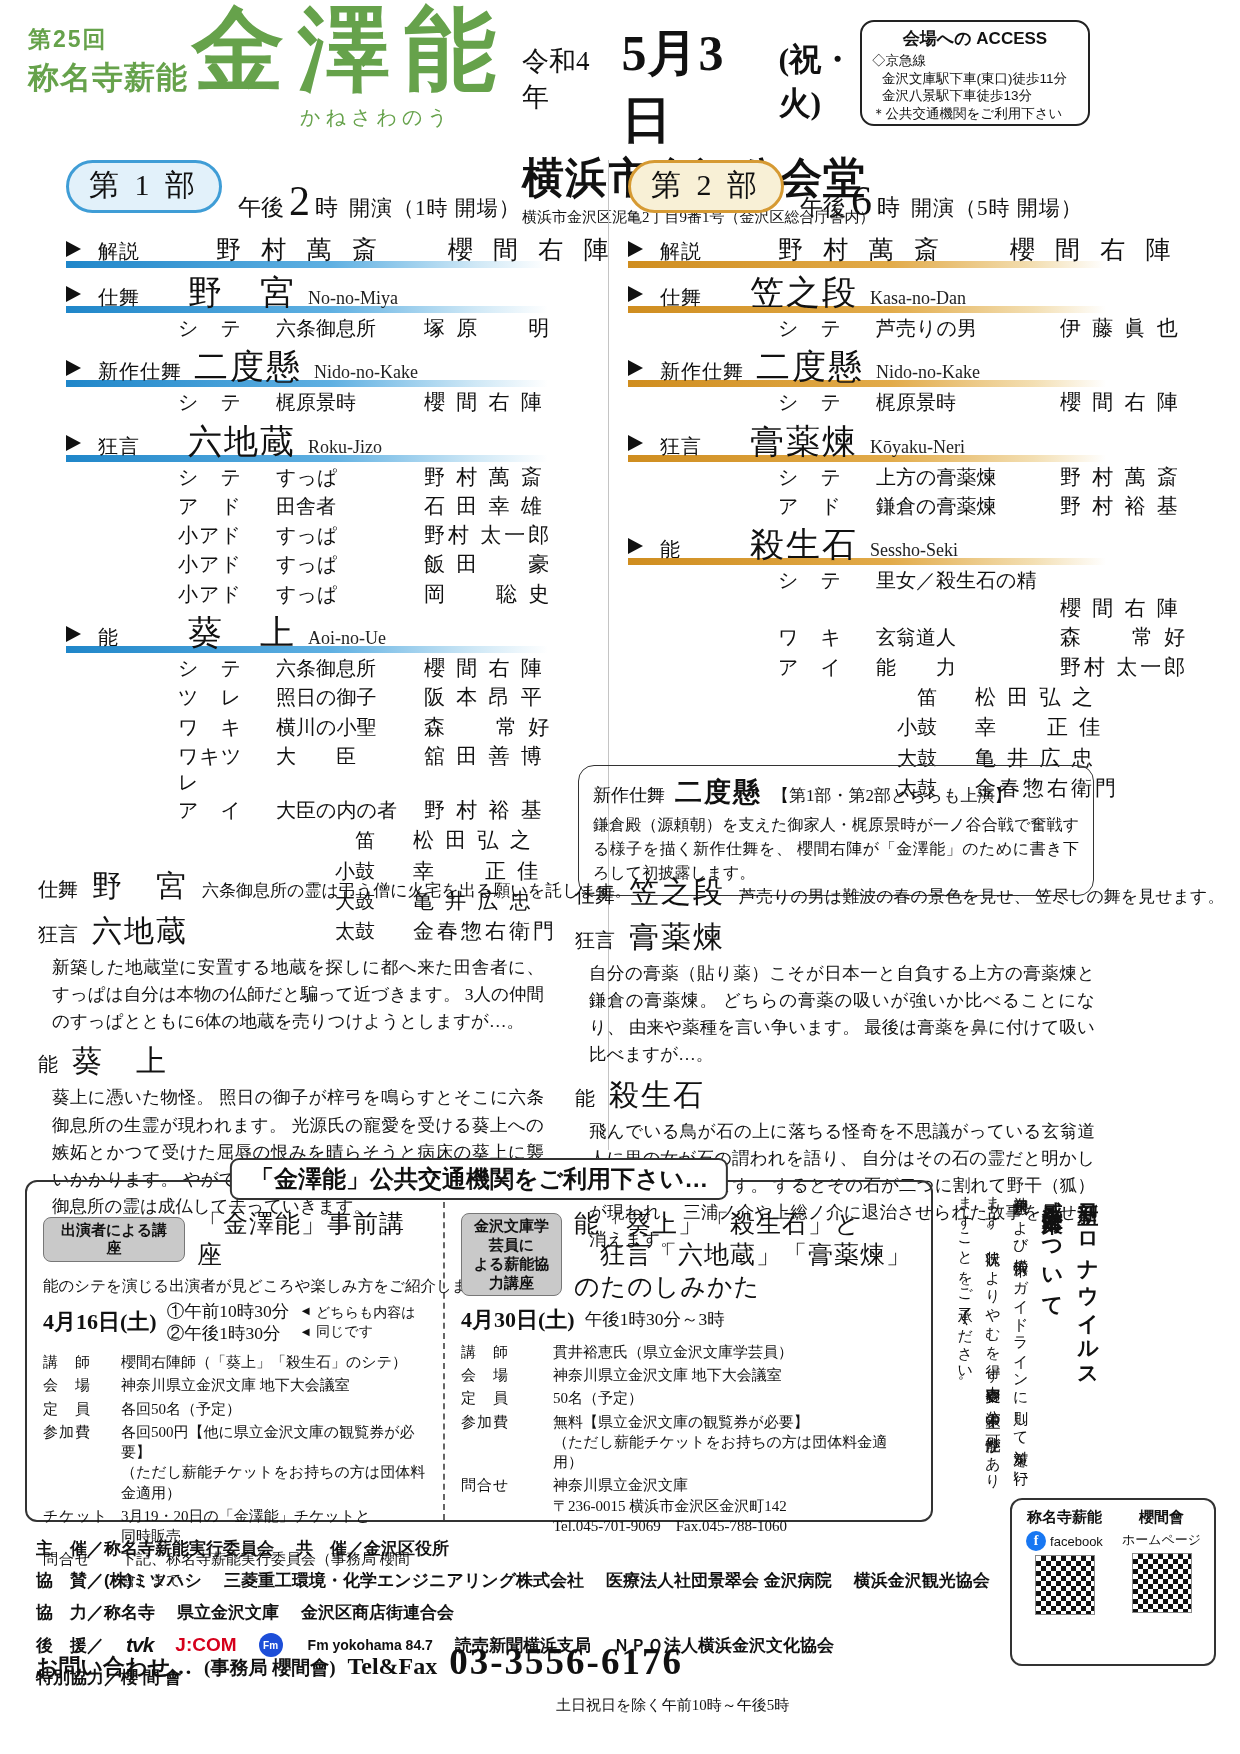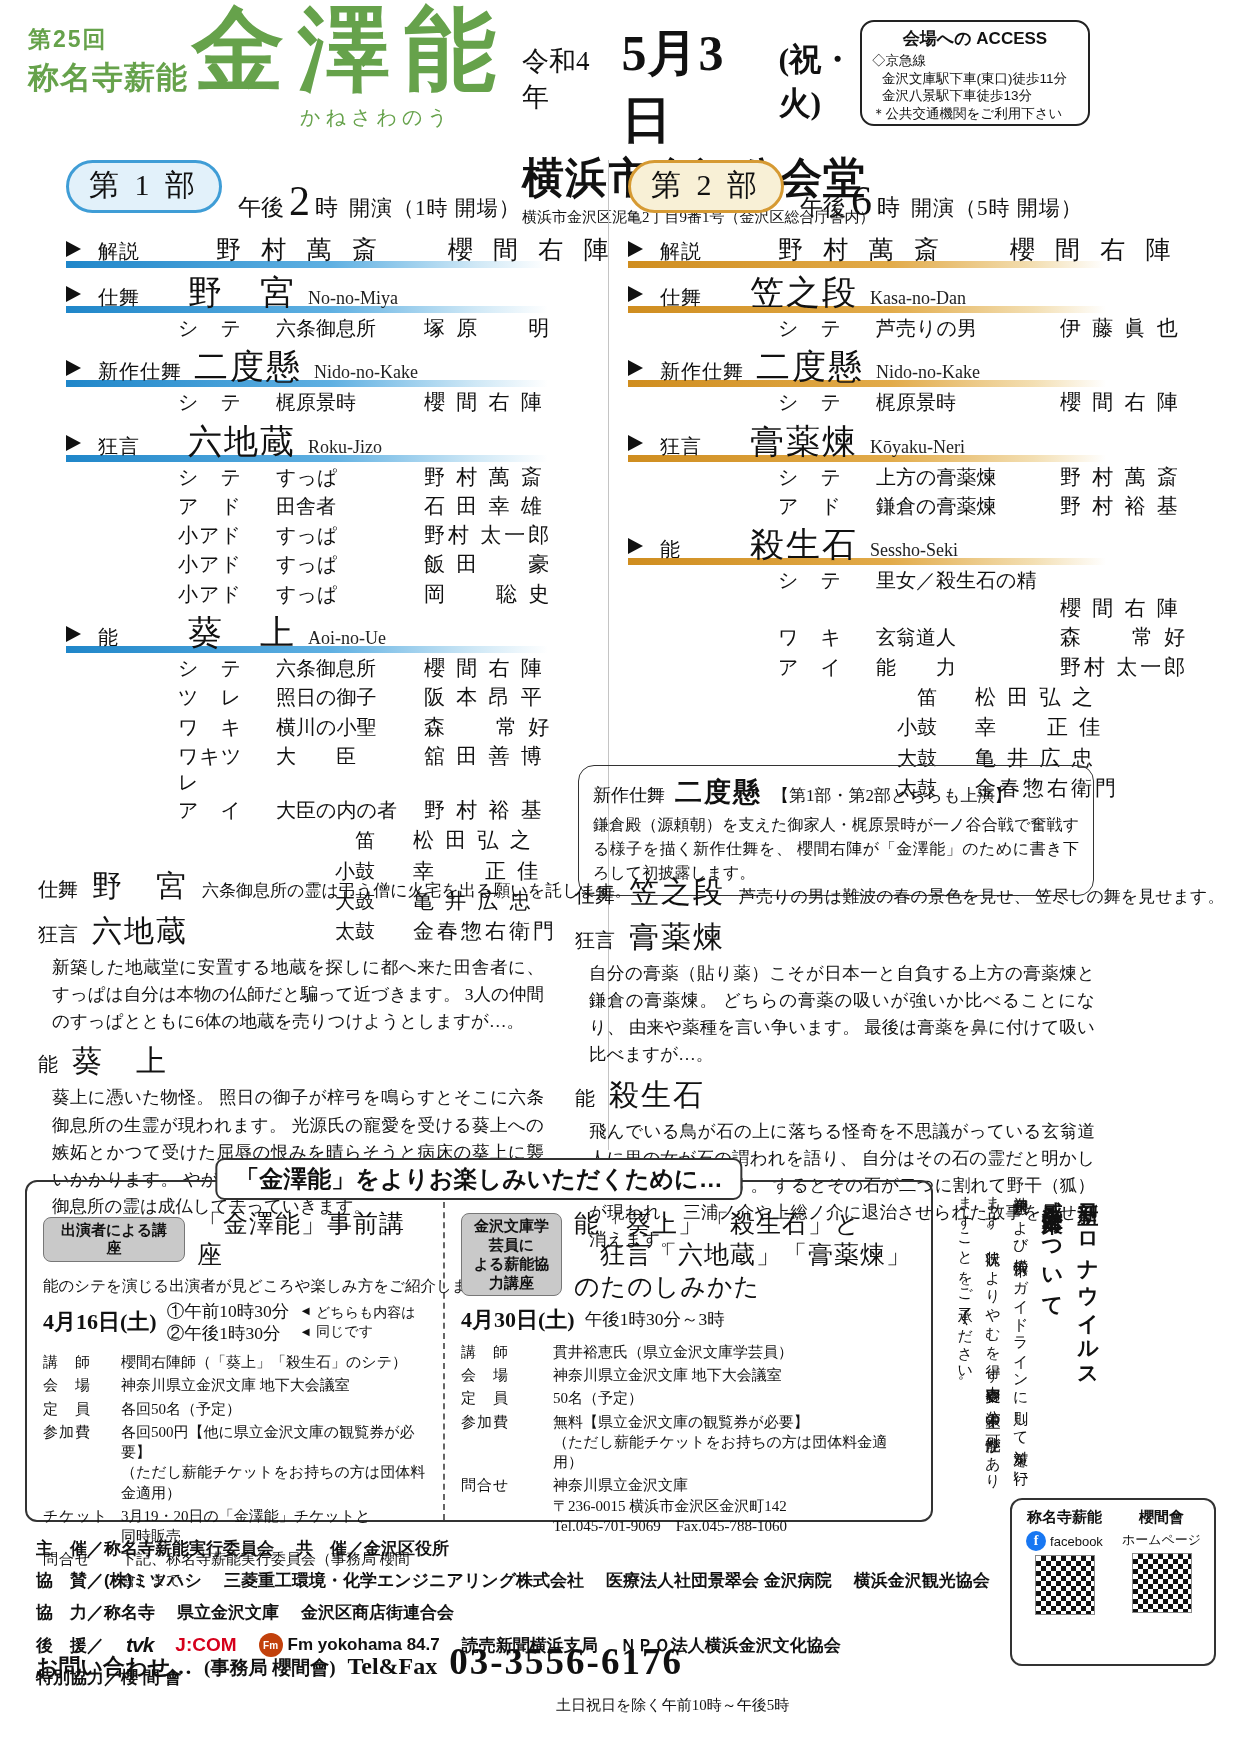--- a/index.html
+++ b/index.html
@@ -105,23 +105,23 @@
   
   #covid{right:135px;top:1185px;height:305px;writing-mode:vertical-rl;}
   .covid-title{font-size:21px;font-weight:bold;letter-spacing:3px;line-height:1.7;white-space:pre-line;}
   .covid-body{font-size:15px;letter-spacing:1.5px;line-height:1.85;}
   
   #footer{left:36px;top:1528px;font-family:"Liberation Sans",sans-serif;font-weight:bold;font-size:17px;width:970px;}
   .f-row{display:flex;align-items:center;gap:22px;margin-top:9px;white-space:nowrap;}
   .logo-tvk{font-style:italic;font-weight:900;font-size:21px;letter-spacing:-1px;}
   .logo-jcom{color:#d5001c;font-weight:900;font-size:19px;}
   .fm-wrap{display:flex;align-items:center;gap:5px;}
-  .fm-circle{width:24px;height:24px;border-radius:50%;background:#c2410c;color:#fff;display:flex;
+  .fm-circle{width:24px;height:24px;border-radius:50%;background:#1d4ed8;color:#fff;display:flex;
              align-items:center;justify-content:center;font-size:10px;font-weight:bold;}
-  .fm-text{font-size:17px;}
+  .fm-text{font-size:14px;margin-left:20px;}
   
   #sns-box{left:1010px;top:1498px;width:206px;height:168px;border:2px solid #333;border-radius:12px;
            box-sizing:border-box;display:flex;padding:8px 8px;gap:8px;font-family:"Liberation Sans",sans-serif;}
   .sns-col{flex:1;display:flex;flex-direction:column;align-items:center;gap:4px;}
   .sns-title{font-size:15px;font-weight:bold;white-space:nowrap;}
   .fb-row{display:flex;align-items:center;gap:4px;}
   .fb-icon{width:20px;height:20px;border-radius:50%;background:#1877f2;color:#fff;display:flex;
            align-items:center;justify-content:center;font:bold 14px "Liberation Serif",serif;}
   .sns-label{font-size:13px;}
   .qr{width:58px;height:58px;border:1px solid #888;
@@ -458,21 +458,21 @@
   </div>
   <div class="syn-body">自分の膏薬（貼り薬）こそが日本一と自負する上方の膏薬煉と鎌倉の膏薬煉。 どちらの膏薬の吸いが強いか比べることになり、 由来や薬種を言い争います。 最後は膏薬を鼻に付けて吸い比べますが…。</div>
   <div class="syn-row">
     <span class="syn-genre">能</span>
     <span class="syn-title">殺生石</span>
   </div>
   <div class="syn-body">飛んでいる鳥が石の上に落ちる怪奇を不思議がっている玄翁道人に里の女が石の謂われを語り、 自分はその石の霊だと明かして石の陰に消えます。 するとその石が二つに割れて野干（狐）が現われ、 三浦ノ介や上総ノ介に退治させられた故事を見せて消えます。</div>
 </div>
 
 <div class="abs" id="lecture-box">
-  <div id="lecture-banner">「金澤能」をよりお楽しみいただくために…</div>
+  <div id="lecture-banner">「金澤能」公共交通機関をご利用下さい…</div>
 
   <div class="lec-col lec-left">
     <div class="lec-title-row">
       <span class="badge">出演者による講座</span>
       <span class="lec-title">「金澤能」事前講座</span>
     </div>
     <div class="lec-intro">能のシテを演じる出演者が見どころや楽しみ方をご紹介します</div>
     <div class="lec-date-row">
       <span class="lec-date">4月16日(土)</span>
       <span class="lec-times">①午前10時30分

